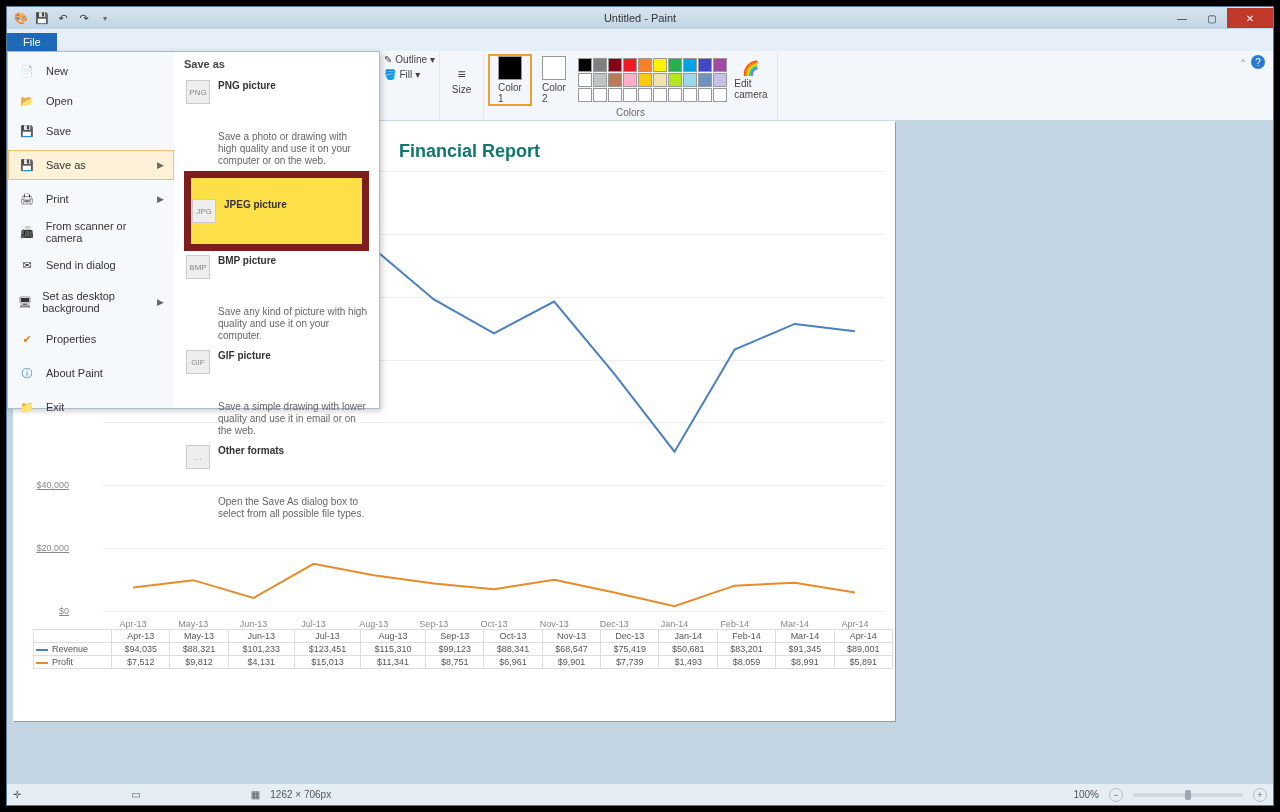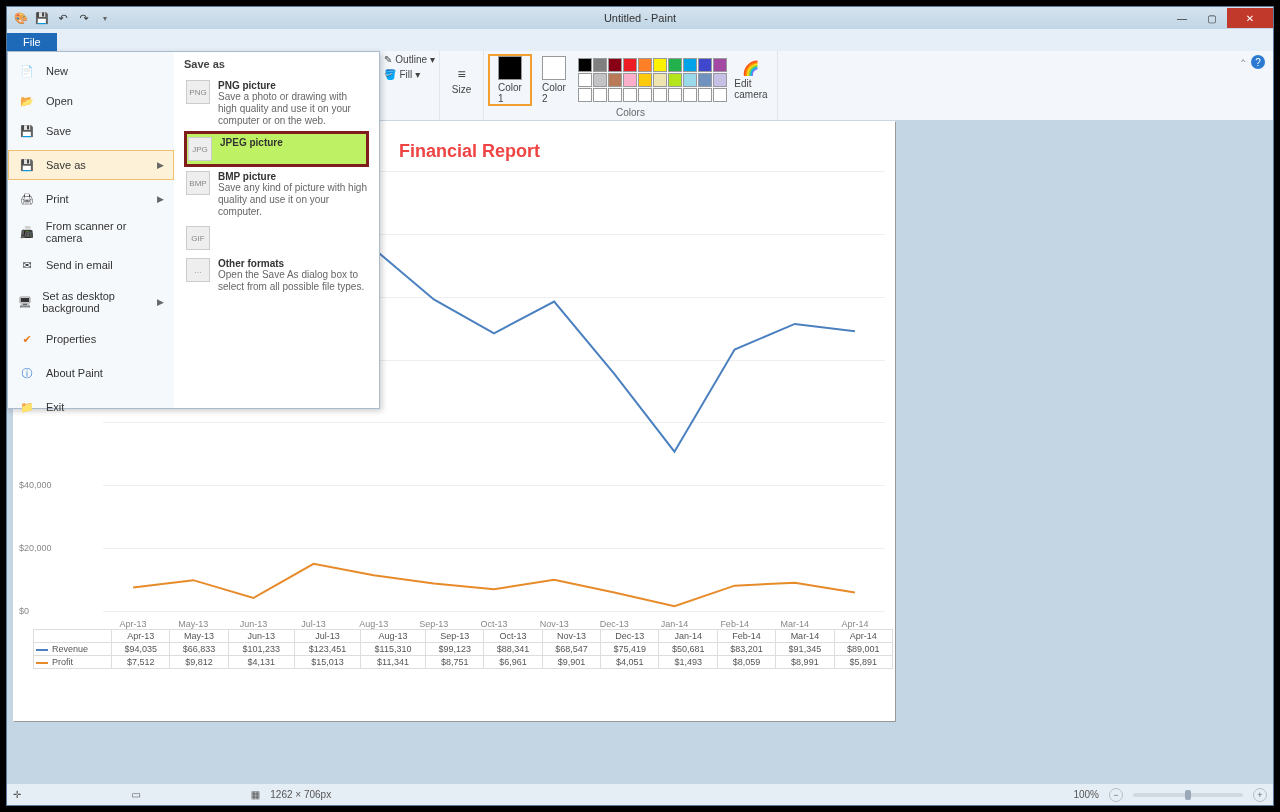--- a/index.html
+++ b/index.html
@@ -21,45 +21,45 @@
 .rg-label { font-size:10px; color:#666; }
 .mini-btn { font-size:10px; color:#444; display:flex;align-items:center;gap:3px; padding:1px 3px; }
 .big-btn { display:flex; flex-direction:column; align-items:center; justify-content:center; width:40px; font-size:10px; color:#444; gap:2px; }
 .swatch-box { width:24px; height:24px; border:1px solid #999; }
 .sel { outline:2px solid #f0a030; }
 .palette { display:grid; grid-template-columns: repeat(10, 14px); grid-auto-rows:14px; gap:1px; }
 .pc { width:14px; height:14px; border:1px solid #999; }
 .help-qm { position:absolute; right:8px; top:4px; width:14px;height:14px;border-radius:50%;background:#2a7ad1;color:#fff;font-size:10px;display:flex;align-items:center;justify-content:center; }
 .canvas-area { flex:1; background:#c4d5e3; position:relative; overflow:hidden; }
 .paper { position:absolute; left:6px; top:0; width:882px; height:600px; background:#fff; box-shadow: 1px 1px 0 #999; }
-.chart-title { position:absolute; left:386px; top:20px; font-size:18px; font-weight:600; color:#ef4444; }
+.chart-title { position:absolute; left:386px; top:20px; font-size:18px; font-weight:600; color:#0f766e; }
 .plot { position:absolute; left:30px; top:50px; width:842px; height:440px; }
-.yaxis-lbl { position:absolute; left:-24px; font-size:9px; color:#888; transform:translateY(-50%); width:50px; }
+.yaxis-lbl { position:absolute; left:-24px; font-size:9px; color:#888; transform:translateY(-50%); text-align:right; width:50px;text-decoration:underline; }
 .gridline { position:absolute; left:60px; right:0; height:1px; background:#eee; }
 .xlabels { position:absolute; bottom:-18px; left:60px; right:0; display:flex; }
 .xlabels span { flex:1; text-align:center; font-size:9px; color:#888; }
 .data-table { position:absolute; left:20px; top:508px; width:860px; font-size:9px; color:#555; border-collapse:collapse; }
 .data-table td, .data-table th { border:1px solid #ddd; padding:1px 2px; text-align:center; font-weight:normal; }
 .data-table th { text-align:left; padding-left:18px; position:relative; width:78px; }
 .legend-line { position:absolute; left:2px; top:50%; width:12px; height:2px; }
 svg.lines { position:absolute; left:60px; top:0; width:782px; height:440px; }
 .file-menu { position:absolute; left:0; top:44px; width:373px; height:358px; background:#fff; border:1px solid #aabbcc; display:flex; box-shadow: 2px 2px 6px rgba(0,0,0,.2); z-index:10; }
 .fm-left { width:166px; background:#f6f9fc; padding:4px 0; display:flex; flex-direction:column; }
 .fm-item { display:flex; align-items:center; gap:10px; padding:6px 10px; font-size:11px; color:#333; }
 .fm-item .fico { width:18px; height:18px; display:inline-flex;align-items:center;justify-content:center; }
 .fm-item.hover { background:#fdf2d8; border:1px solid #f0c070; padding:5px 9px; }
 .fm-item .arrow { margin-left:auto; font-size:9px; color:#666; }
 .fm-sep { height:1px; background:#e0e6ee; margin:2px 6px; }
 .fm-right { flex:1; padding:6px 10px; }
 .fm-right h4 { font-size:11px; font-weight:600; color:#444; margin-bottom:6px; }
 .sa-item { display:flex; gap:8px; padding:4px 2px; font-size:10px; }
-.sa-item.hover { background:#bef264; border:3px solid #7f1d1d; padding:3px 1px; }
+.sa-item.hover { background:#fde047; border:7px solid #7f1d1d; padding:21px 1px; }
 .sa-ico { width:24px; height:24px; flex-shrink:0; background:#eee; border:1px solid #ccc; display:flex;align-items:center;justify-content:center;font-size:8px;color:#888; }
 .sa-body .t { font-size:10px; font-weight:600; color:#333; }
-.sa-body .d { font-size:10px; color:#666; line-height:1.2; }
+.sa-body .d { font-size:10px; color:#666; line-height:1.2;margin-top:40px; }
 .statusbar { height:22px; background:#e6eef5; border-top:1px solid #c9d6e3; display:flex; align-items:center; font-size:10px; color:#555; padding:0 6px; gap:10px; }
 .statusbar .spacer { flex:1; }
 .zoom-track { width:110px; height:4px; background:#d0d8e0; position:relative; border-radius:2px; }
 .zoom-thumb { position:absolute; left:50%; top:-3px; width:6px; height:10px; background:#9aa8b8; border-radius:2px; transform:translateX(-50%); }
 .zctrl { width:14px;height:14px;border:1px solid #b4c0cc;border-radius:50%;display:flex;align-items:center;justify-content:center;font-size:9px;color:#666; }
 </style>
 </head>
 <body>
 
 <div class="window">
@@ -208,21 +208,21 @@
               <td>Nov-13</td>
               <td>Dec-13</td>
               <td>Jan-14</td>
               <td>Feb-14</td>
               <td>Mar-14</td>
               <td>Apr-14</td>
             </tr>
         <tr id="row-s0">
               <th><span class="legend-line" style="background:#4a80c0"></span><span>Revenue</span></th>
               <td>$94,035</td>
-              <td>$66,833</td>
+              <td>$88,321</td>
               <td>$101,233</td>
               <td>$123,451</td>
               <td>$115,310</td>
               <td>$99,123</td>
               <td>$88,341</td>
               <td>$68,547</td>
               <td>$75,419</td>
               <td>$50,681</td>
               <td>$83,201</td>
               <td>$91,345</td>
@@ -231,21 +231,21 @@
         <tr id="row-s1">
               <th><span class="legend-line" style="background:#e78b2a"></span><span>Profit</span></th>
               <td>$7,512</td>
               <td>$9,812</td>
               <td>$4,131</td>
               <td>$15,013</td>
               <td>$11,341</td>
               <td>$8,751</td>
               <td>$6,961</td>
               <td>$9,901</td>
-              <td>$4,051</td>
+              <td>$7,739</td>
               <td>$1,493</td>
               <td>$8,059</td>
               <td>$8,991</td>
               <td>$5,891</td>
             </tr>
       </tbody>
         </table>
     </div>
   </div>
 
@@ -274,21 +274,21 @@
           <span class="fico">🖨</span>
           <span>Print</span>
           <span class="arrow">▶</span>
         </div>
       <div class="fm-item">
           <span class="fico">📠</span>
           <span>From scanner or camera</span>
         </div>
       <div class="fm-item">
           <span class="fico">✉</span>
-          <span>Send in email</span>
+          <span>Send in dialog</span>
         </div>
       <div class="fm-sep"></div>
       <div class="fm-item">
           <span class="fico">🖥</span>
           <span>Set as desktop background</span>
           <span class="arrow">▶</span>
         </div>
       <div class="fm-sep"></div>
       <div class="fm-item">
           <span class="fico" style="color:#e67e22">✔</span>
@@ -322,20 +322,24 @@
         </div>
       <div class="sa-item">
           <div class="sa-ico">BMP</div>
           <div class="sa-body">
             <div class="t">BMP picture</div>
             <div class="d">Save any kind of picture with high quality and use it on your computer.</div>
           </div>
         </div>
       <div class="sa-item">
           <div class="sa-ico">GIF</div>
+          <div class="sa-body">
+            <div class="t">GIF picture</div>
+            <div class="d">Save a simple drawing with lower quality and use it in email or on the web.</div>
+          </div>
         </div>
       <div class="sa-item">
           <div class="sa-ico">…</div>
           <div class="sa-body">
             <div class="t">Other formats</div>
             <div class="d">Open the Save As dialog box to select from all possible file types.</div>
           </div>
         </div>
     </div>
   </div>

